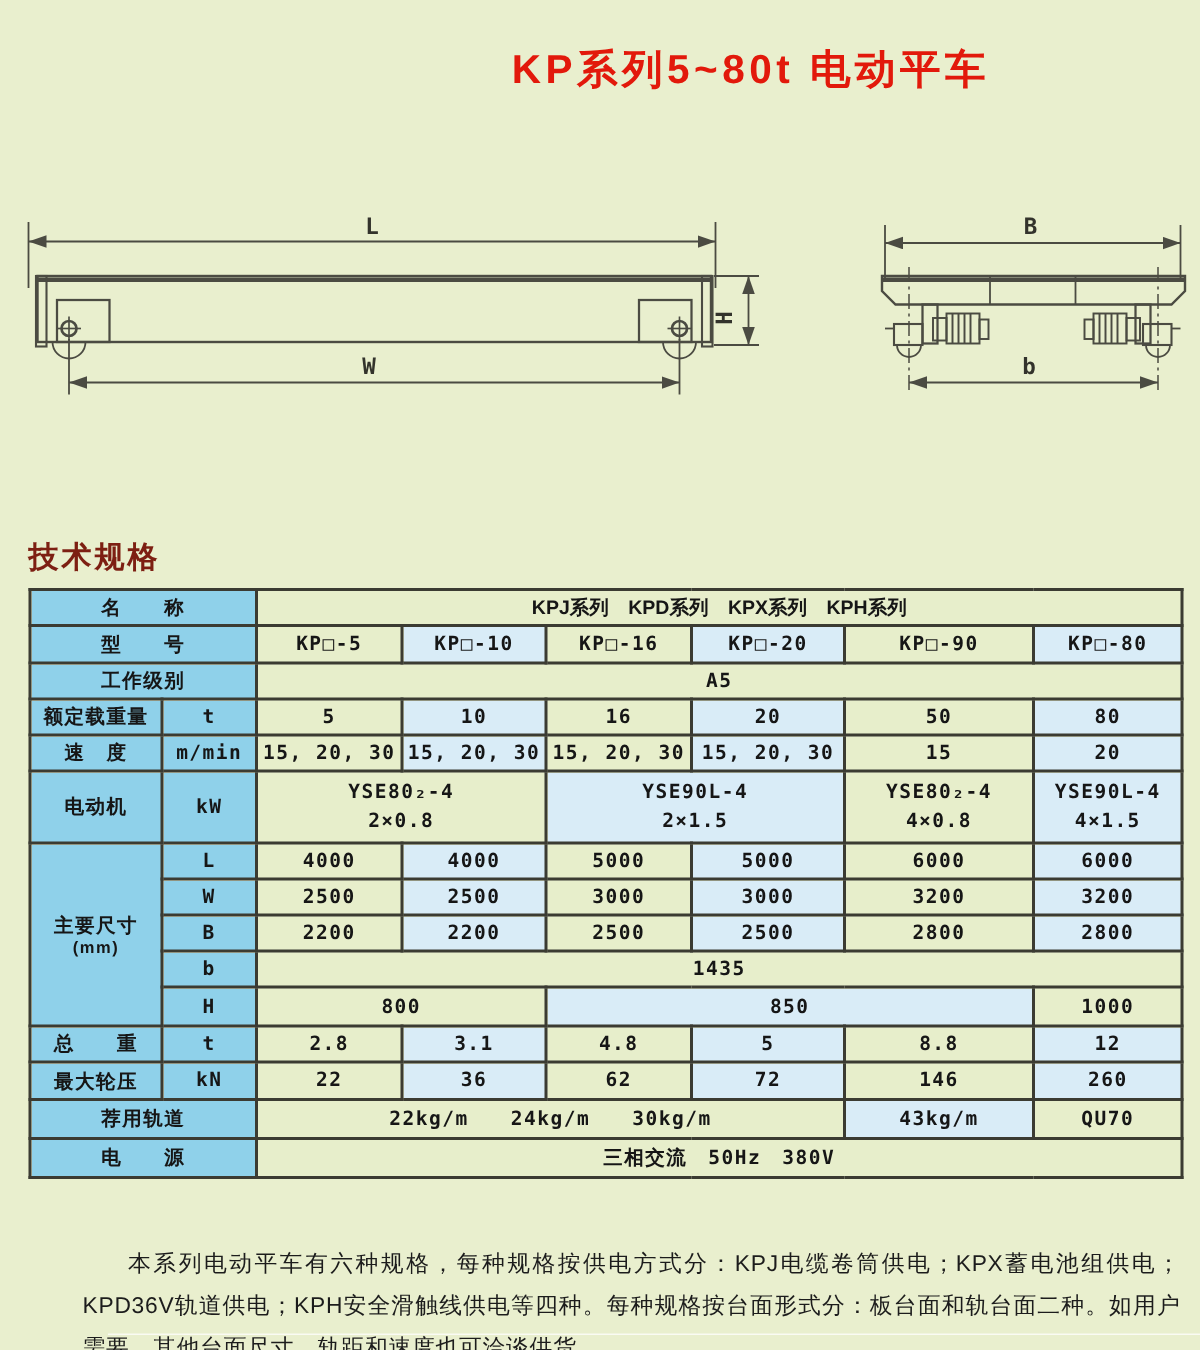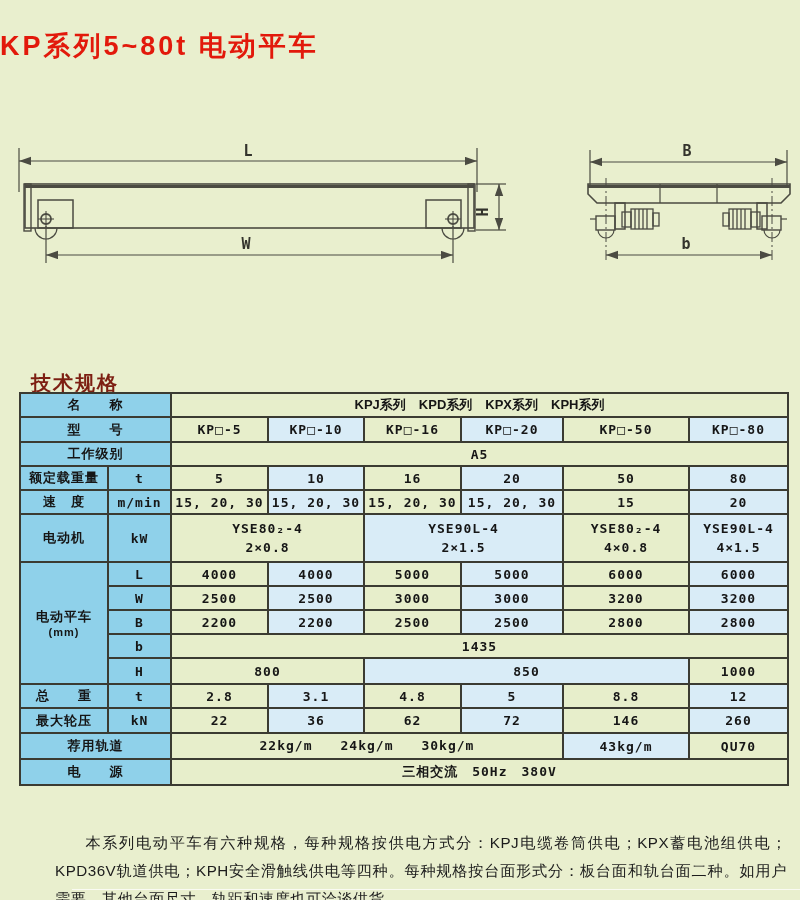--- a/index.html
+++ b/index.html
@@ -3,24 +3,24 @@
 <meta charset="utf-8">
 <style>
   :root{
     --page-bg:#e9efce; --title-red:#e2190b; --heading-red:#7d1f12;
     --table-border:#3b3b32; --hdr-blue:#8fd1ea; --cell-green:#e7eecb;
     --cell-blue:#d9ecf7; --line:#4b4b42; --ink:#161616;
   }
   html,body{margin:0;padding:0;}
   body{width:800px;height:900px;position:relative;background:var(--page-bg);
        font-family:"Liberation Sans",sans-serif;color:var(--ink);overflow:hidden;}
-  .title{position:absolute;top:28px;left:0;width:660px;text-align:left;
+  .title{position:absolute;top:28px;left:0;width:660px;text-align:right;
          font-size:27px;font-weight:bold;letter-spacing:3px;color:var(--title-red);margin:0;}
   .diagram{position:absolute;left:0;top:120px;}
-  .section-heading{position:absolute;left:15px;top:354px;margin:16px;font-size:20px;
+  .section-heading{position:absolute;left:15px;top:354px;margin:4px;font-size:20px;
          font-weight:bold;letter-spacing:2px;color:var(--heading-red);}
   table.spec{position:absolute;left:19px;top:392px;border-collapse:collapse;
          table-layout:fixed;width:768px;border-radius:24px;}
   table.spec td{border:2px solid var(--table-border);text-align:center;vertical-align:middle;
          padding:0;font-size:13px;font-weight:bold;color:var(--ink);overflow:hidden;white-space:nowrap;}
   td.hd{background:var(--hdr-blue);font-size:13.5px;letter-spacing:1px;}
   td.g{background:var(--cell-green);}
   td.b{background:var(--cell-blue);}
   td.num{font-family:"DejaVu Sans Mono",monospace;font-size:12.5px;letter-spacing:1px;}
   tr.r-std{height:24px;} tr.r-model{height:25px;} tr.r-motor{height:48px;}
@@ -147,21 +147,21 @@
   <tr class="r-std">
     <td class="hd" colspan="2">名　　称</td>
     <td class="g" colspan="6">KPJ系列　KPD系列　KPX系列　KPH系列</td>
   </tr>
   <tr class="r-model">
     <td class="hd" colspan="2">型　　号</td>
     <td class="g num">KP□-5</td>
     <td class="b num">KP□-10</td>
     <td class="g num">KP□-16</td>
     <td class="b num">KP□-20</td>
-    <td class="g num">KP□-50</td>
+    <td class="g num">KP□-90</td>
     <td class="b num">KP□-80</td>
   </tr>
   <tr class="r-std">
     <td class="hd" colspan="2">工作级别</td>
     <td class="g num" colspan="6">A5</td>
   </tr>
   <tr class="r-std">
     <td class="hd">额定载重量</td>
     <td class="hd num">t</td>
     <td class="g num">5</td>
@@ -196,21 +196,21 @@
       <span class="motor-model">YSE80₂-4</span>
       <span class="motor-power">4×0.8</span>
     </td>
     <td class="b num">
       <span class="motor-model">YSE90L-4</span>
       <span class="motor-power">4×1.5</span>
     </td>
   </tr>
   <tr class="r-std">
     <td class="hd" rowspan="5">
-      <span>电动平车</span>
+      <span>主要尺寸</span>
       <span class="dims-sub">(mm)</span>
     </td>
     <td class="hd num">L</td>
     <td class="g num">4000</td>
     <td class="b num">4000</td>
     <td class="g num">5000</td>
     <td class="b num">5000</td>
     <td class="g num">6000</td>
     <td class="b num">6000</td>
   </tr>

